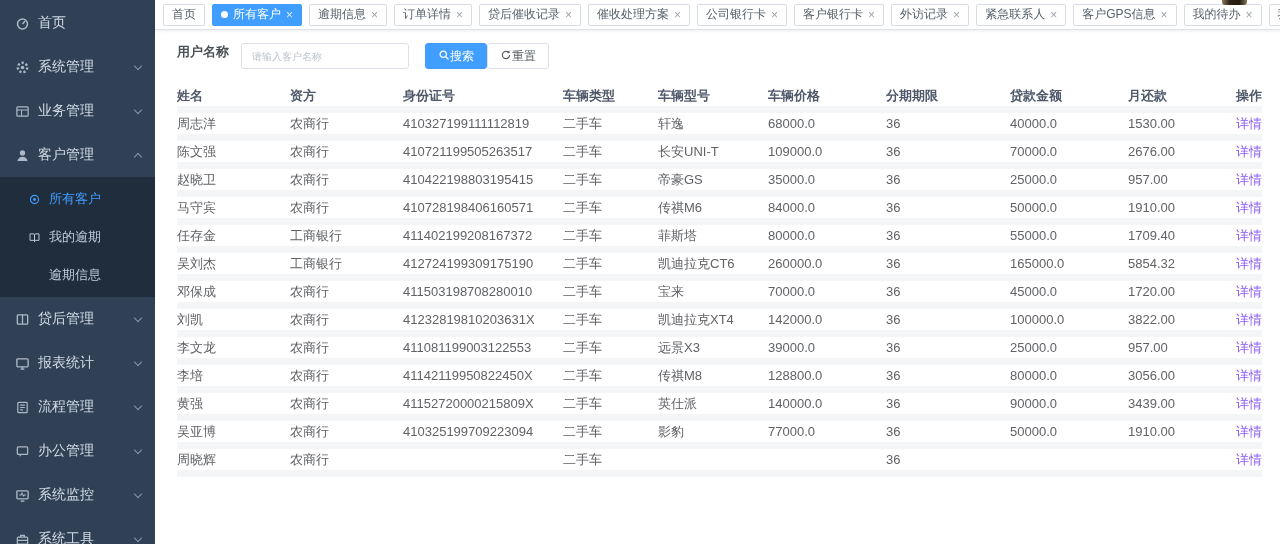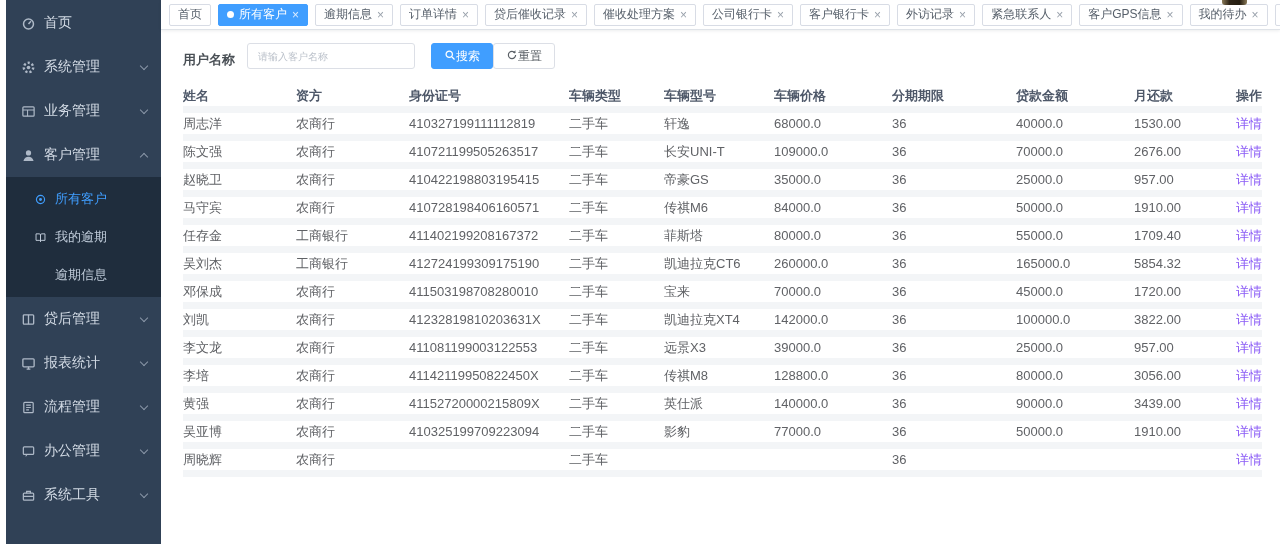--- a/index.html
+++ b/index.html
@@ -1,18 +1,18 @@
 <!DOCTYPE html>
 <html><head>
 <meta charset="utf-8">
 <style>
   * { box-sizing: border-box; margin: 0; padding: 0; }
   html,body { width:1280px; height:544px; overflow:hidden; }
   body { font-family:"Liberation Sans","DejaVu Sans",sans-serif; background:#fff; position:relative; }
-  .app { display:flex; width:1280px; height:544px;padding-left:6px; }
+  .app { display:flex; width:1280px; height:544px; }
 
   
   .sidebar { width:155px; flex-shrink:0; background:#304156; overflow:hidden; padding-top:1px; }
   .s-item { height:44px; display:flex; align-items:center; padding:0 10px 0 14px; font-size:14px; color:#d3dbe5; cursor:pointer; }
   .s-item .ic { width:16px; height:16px; margin-right:8px; display:flex; align-items:center; justify-content:center; color:#aeb9c7; flex-shrink:0; }
   .s-item .lbl { flex:1; white-space:nowrap; overflow:hidden; }
   .chev { width:6px; height:6px; border-right:1.4px solid #8a97a8; border-bottom:1.4px solid #8a97a8; transform:rotate(45deg); margin:-3px 4px 0 0; flex-shrink:0; }
   .chev.up { transform:rotate(-135deg); margin-top:3px; }
   .submenu { background:#1f2d3d; padding:3px 0; }
   .s-sub { height:38px; display:flex; align-items:center; padding-left:28px; font-size:13px; color:#bfcbd9; cursor:pointer; }
@@ -23,21 +23,21 @@
   .main { flex:1; min-width:0; display:flex; flex-direction:column; }
   .tabbar { height:30px; flex-shrink:0; background:#fff; border-bottom:1px solid #dfe3e8; box-shadow:0 1px 3px rgba(0,21,41,.08); display:flex; align-items:center; padding-left:8px; gap:7px; white-space:nowrap; overflow:hidden; position:relative; z-index:2; }
   .tab { height:22px; display:inline-flex; align-items:center; padding:0 8px; border:1px solid #d8dce5; border-radius:2px; font-size:12px; color:#57606b; background:#fff; cursor:pointer; flex-shrink:0; }
   .tab.active { background:#409eff; border-color:#409eff; color:#fff; }
   .tab .dot { width:7px; height:7px; border-radius:50%; background:#fff; margin-right:5px; }
   .tab .x { margin-left:5px; font-size:12px; line-height:1; color:#9aa2ac; }
   .tab.active .x { color:#dcecff; }
 
   
   .content { flex:1; background:#fff; padding:13px 18px 0 22px; overflow:hidden; }
-  .search-row { display:flex; align-items:flex-end; margin-bottom:16px; }
+  .search-row { display:flex; align-items:flex-start; margin-bottom:16px; }
   .search-row label { font-size:13px; font-weight:bold; color:#4a5056; margin-right:12px; }
   .search-row input { width:168px; height:26px; border:1px solid #dcdfe6; border-radius:3px; padding:0 10px; font-size:10px; color:#606266; outline:none; font-family:inherit; }
   .search-row input::placeholder { color:#bcc2cb; }
   .btn { height:26px; display:inline-flex; align-items:center; padding:0 12px; font-size:12px; border-radius:3px; cursor:pointer; border:1px solid transparent; font-family:inherit; }
   .btn-primary { background:#409eff; color:#fff; margin-left:16px; border-color:#409eff; }
   .btn-plain { background:#fff; color:#5a6066; border-color:#dcdfe6; margin-left:0; }
 
   
   .trow { display:grid; grid-template-columns:113px 113px 160px 95px 110px 118px 124px 118px 1fr 30px; align-items:center; height:28px; border-bottom:7px solid #f3f5f7; background:#fff; font-size:13px; color:#606266; }
   .trow > div { overflow:hidden; white-space:nowrap; padding-right:8px; }
@@ -146,20 +146,31 @@
           <span class="chev"></span>
         </div>
         <div class="s-item">
           <span class="ic">
             <svg viewBox="0 0 16 16" width="15" height="15">
               <rect x="2.5" y="3" width="11" height="8" rx="1" fill="none" stroke="currentColor" stroke-width="1.3"></rect>
               <path d="M5 13.8L7.3 11H5z" fill="currentColor"></path>
             </svg>
           </span>
           <span class="lbl">办公管理</span>
+          <span class="chev"></span>
+        </div>
+        <div class="s-item">
+          <span class="ic">
+            <svg viewBox="0 0 16 16" width="15" height="15">
+              <rect x="2" y="3" width="12" height="8.5" rx="1" fill="none" stroke="currentColor" stroke-width="1.4"></rect>
+              <path d="M4.5 7.5h2l1-2 1.5 3 1-1h1.5" fill="none" stroke="currentColor" stroke-width="1.1"></path>
+              <path d="M6 14h4" stroke="currentColor" stroke-width="1.4"></path>
+            </svg>
+          </span>
+          <span class="lbl">系统监控</span>
           <span class="chev"></span>
         </div>
         <div class="s-item">
           <span class="ic">
             <svg viewBox="0 0 16 16" width="15" height="15">
               <rect x="2.5" y="5.5" width="11" height="7.5" rx="1" fill="none" stroke="currentColor" stroke-width="1.3"></rect>
               <path d="M6 5.5V3.5h4v2M2.5 9h11" fill="none" stroke="currentColor" stroke-width="1.3"></path>
             </svg>
           </span>
           <span class="lbl">系统工具</span>

